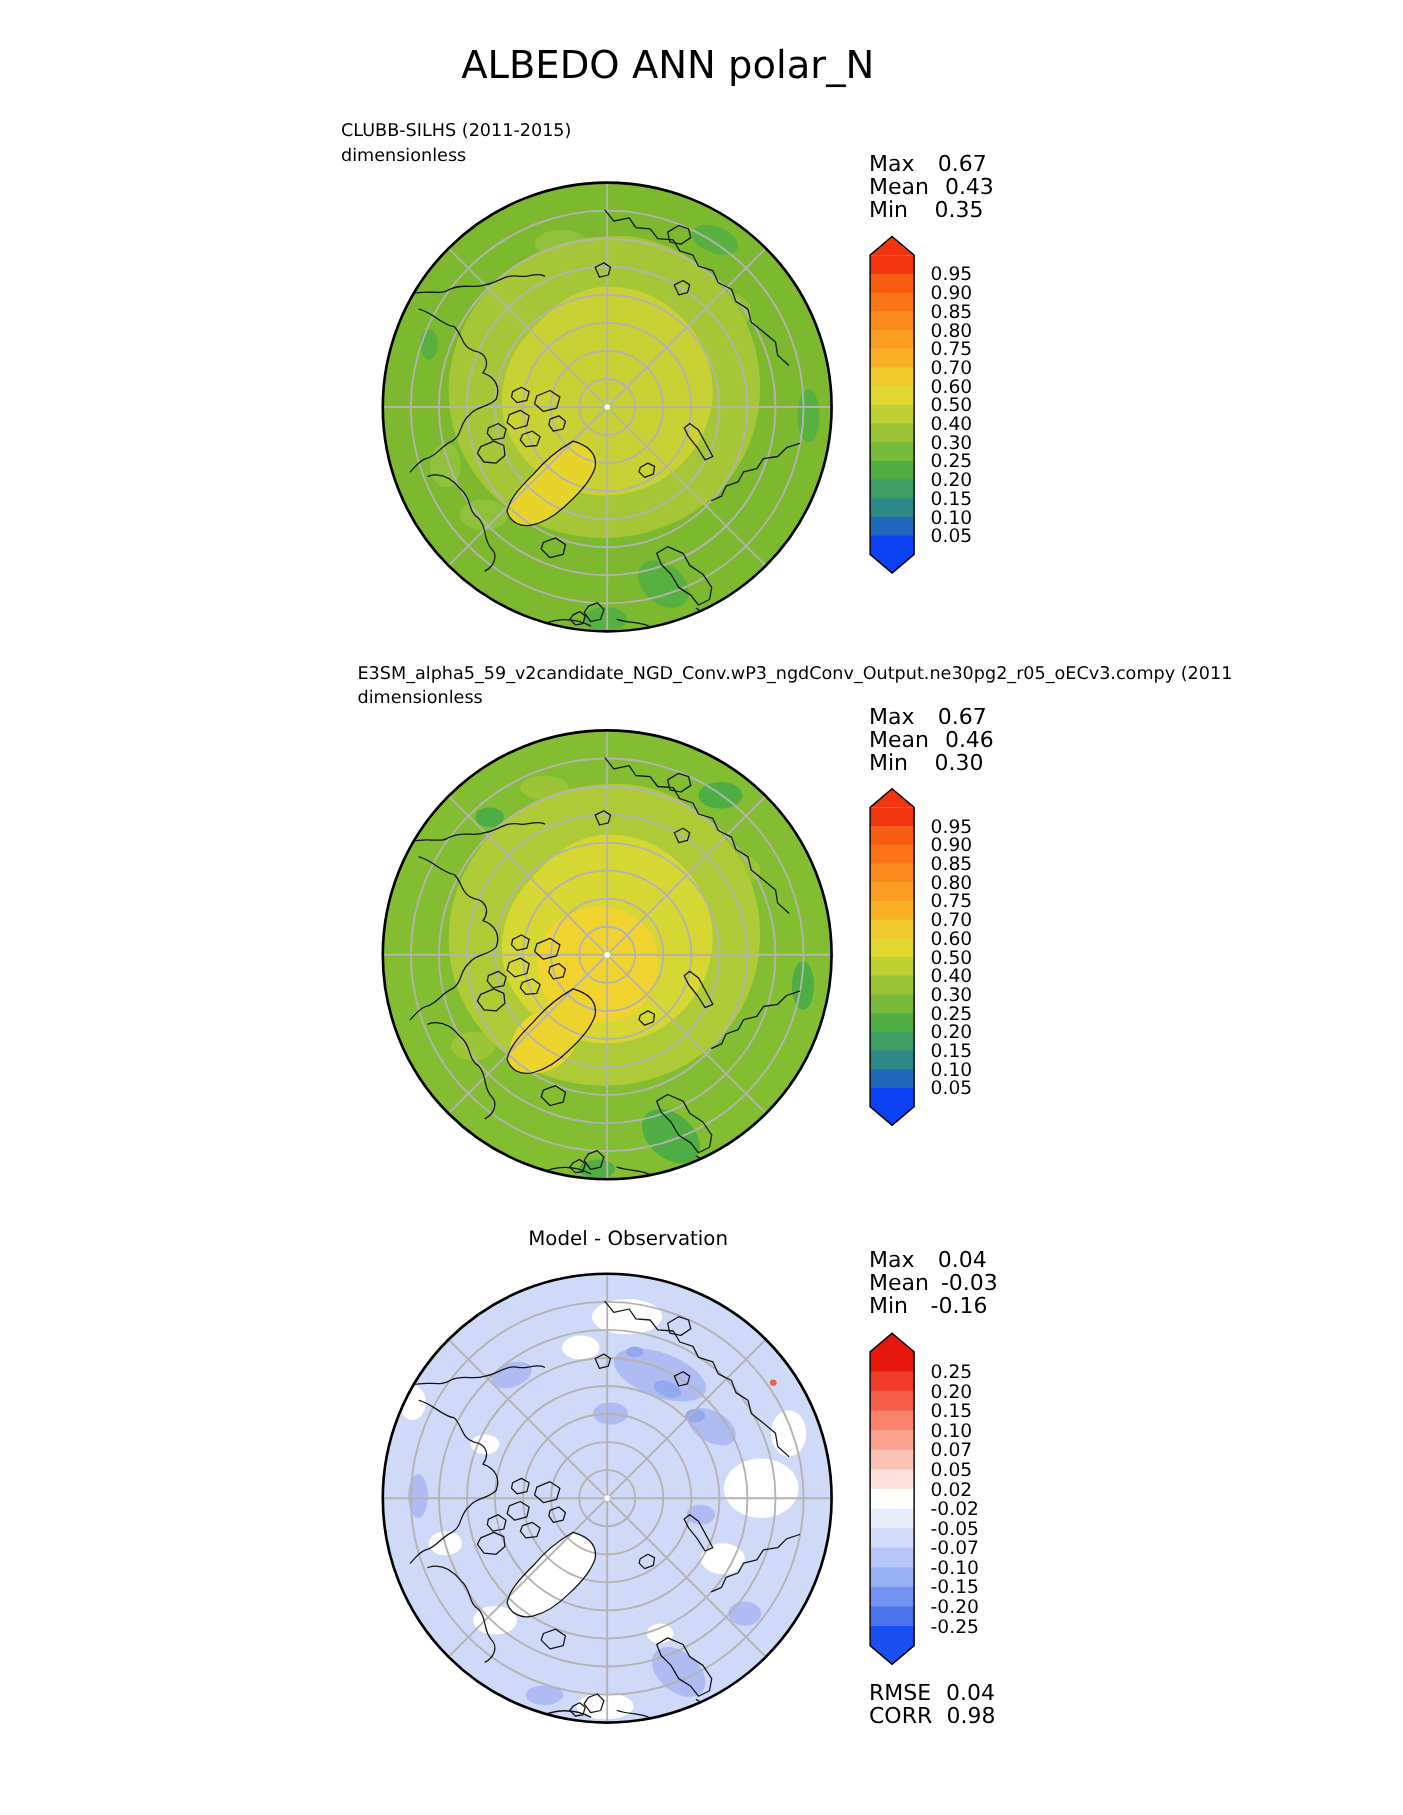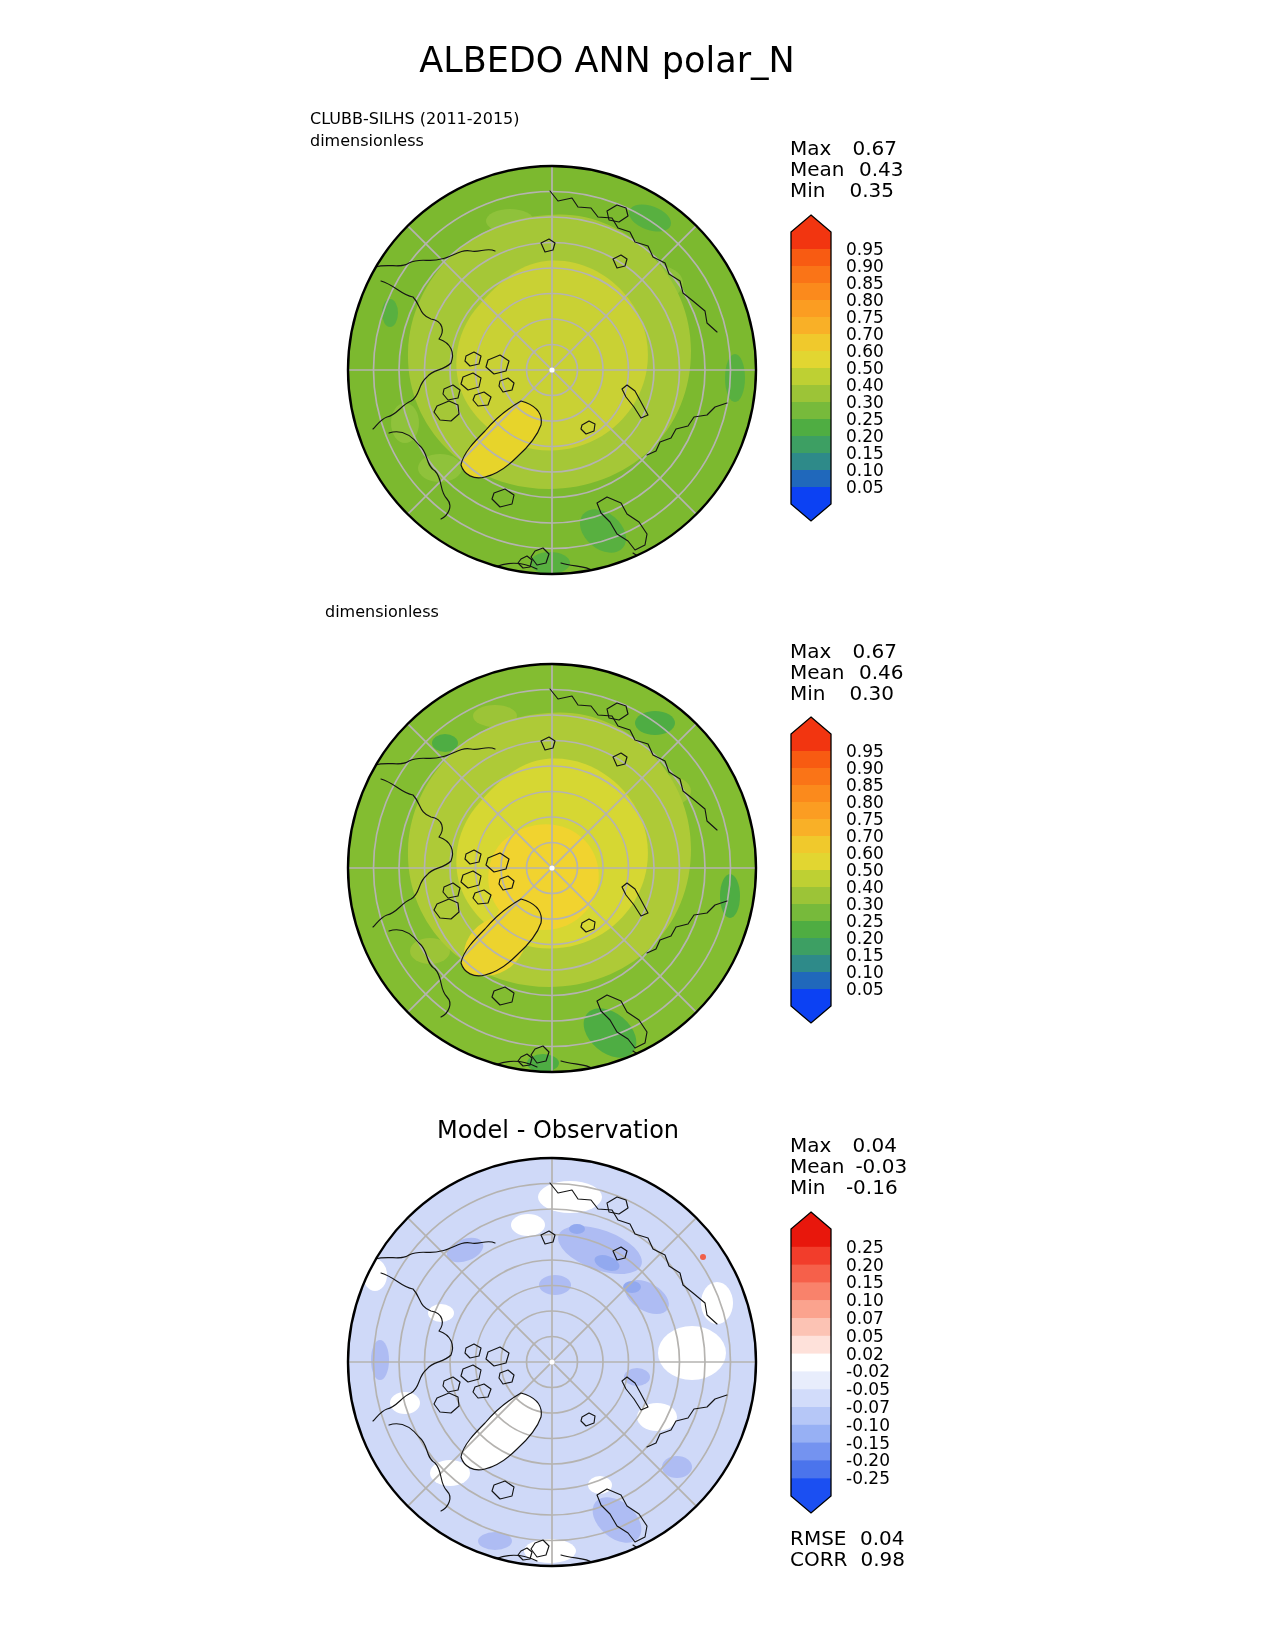--- a/index.html
+++ b/index.html
@@ -1,21 +1,21 @@
 <!DOCTYPE html>
 <html><head>
 <meta charset="utf-8">
 <style>
   html,body{margin:0;padding:0;background:#fff;}
   #canvas{position:relative;width:1275px;height:1650px;background:#ffffff;overflow:hidden;
           font-family:"DejaVu Sans","Liberation Sans",sans-serif;color:#000;border-radius:31px;}
   .abs{position:absolute;}
   #title{left:0;top:40px;width:1214px;text-align:center;font-size:35px;white-space:nowrap;}
   .panel-label{font-size:16px;line-height:22px;white-space:nowrap;max-width:950px;overflow:hidden;}
-  .p3title{left:351px;top:1116px;width:414px;text-align:center;font-size:24px;white-space:nowrap;}
+  .p3title{left:364px;top:1116px;width:414px;text-align:center;font-size:18px;white-space:nowrap;}
   .stats{width:128px;font-size:20px;line-height:21px;}
   .stat-row{display:flex;}
   .stat-val{flex:1;text-align:center;}
   .map{position:absolute;}
   .cbar{position:absolute;width:150px;text-align:center;}
   svg text{font-family:"DejaVu Sans","Liberation Sans",sans-serif;}
 </style>
 </head>
 <body>
 
@@ -151,20 +151,21 @@
           <text x="55" y="192.95" font-size="17" fill="#000">0.30</text>
           <text x="55" y="209.95" font-size="17" fill="#000">0.25</text>
           <text x="55" y="226.95" font-size="17" fill="#000">0.20</text>
           <text x="55" y="243.95" font-size="17" fill="#000">0.15</text>
           <text x="55" y="260.95" font-size="17" fill="#000">0.10</text>
           <text x="55" y="277.95" font-size="17" fill="#000">0.05</text>
         </g>
       </svg></div>
 
   <div class="abs panel-label" style="left:325px;top:601px">
+    <div>E3SM_alpha5_59_v2candidate_NGD_Conv.wP3_ngdConv_Output.ne30pg2_r05_oECv3.compy (2011</div>
     <div>dimensionless</div>
   </div>
 
   <svg class="map" style="left:345px;top:661px" width="414" height="414" viewBox="0 0 414 414">
     <g clip-path="url(#mapclip)">
       <g>
         <circle cx="207" cy="207" r="204" fill="#83bd31"></circle>
         <ellipse cx="320" cy="130" rx="26" ry="16" fill="#9cc437"></ellipse>
         <ellipse cx="85" cy="290" rx="20" ry="13" fill="#9cc437"></ellipse>
         <ellipse cx="150" cy="55" rx="22" ry="11" fill="#9cc437"></ellipse>

